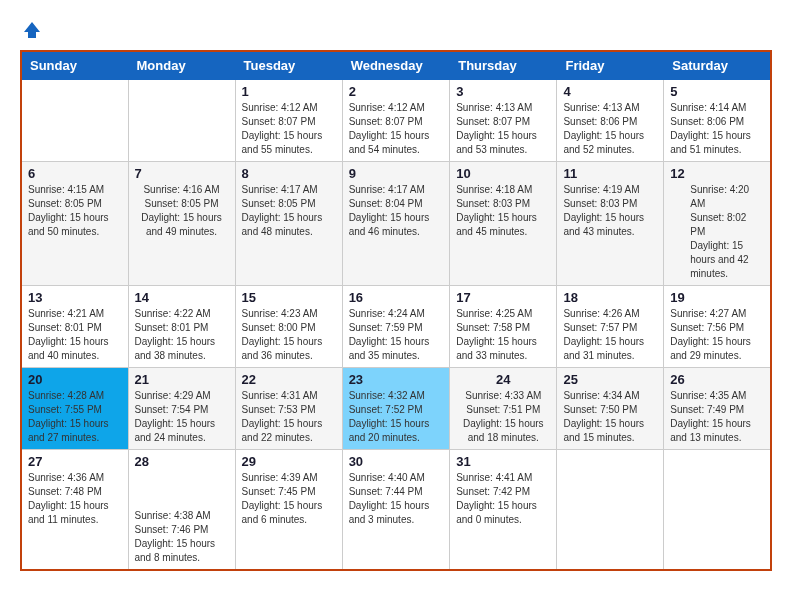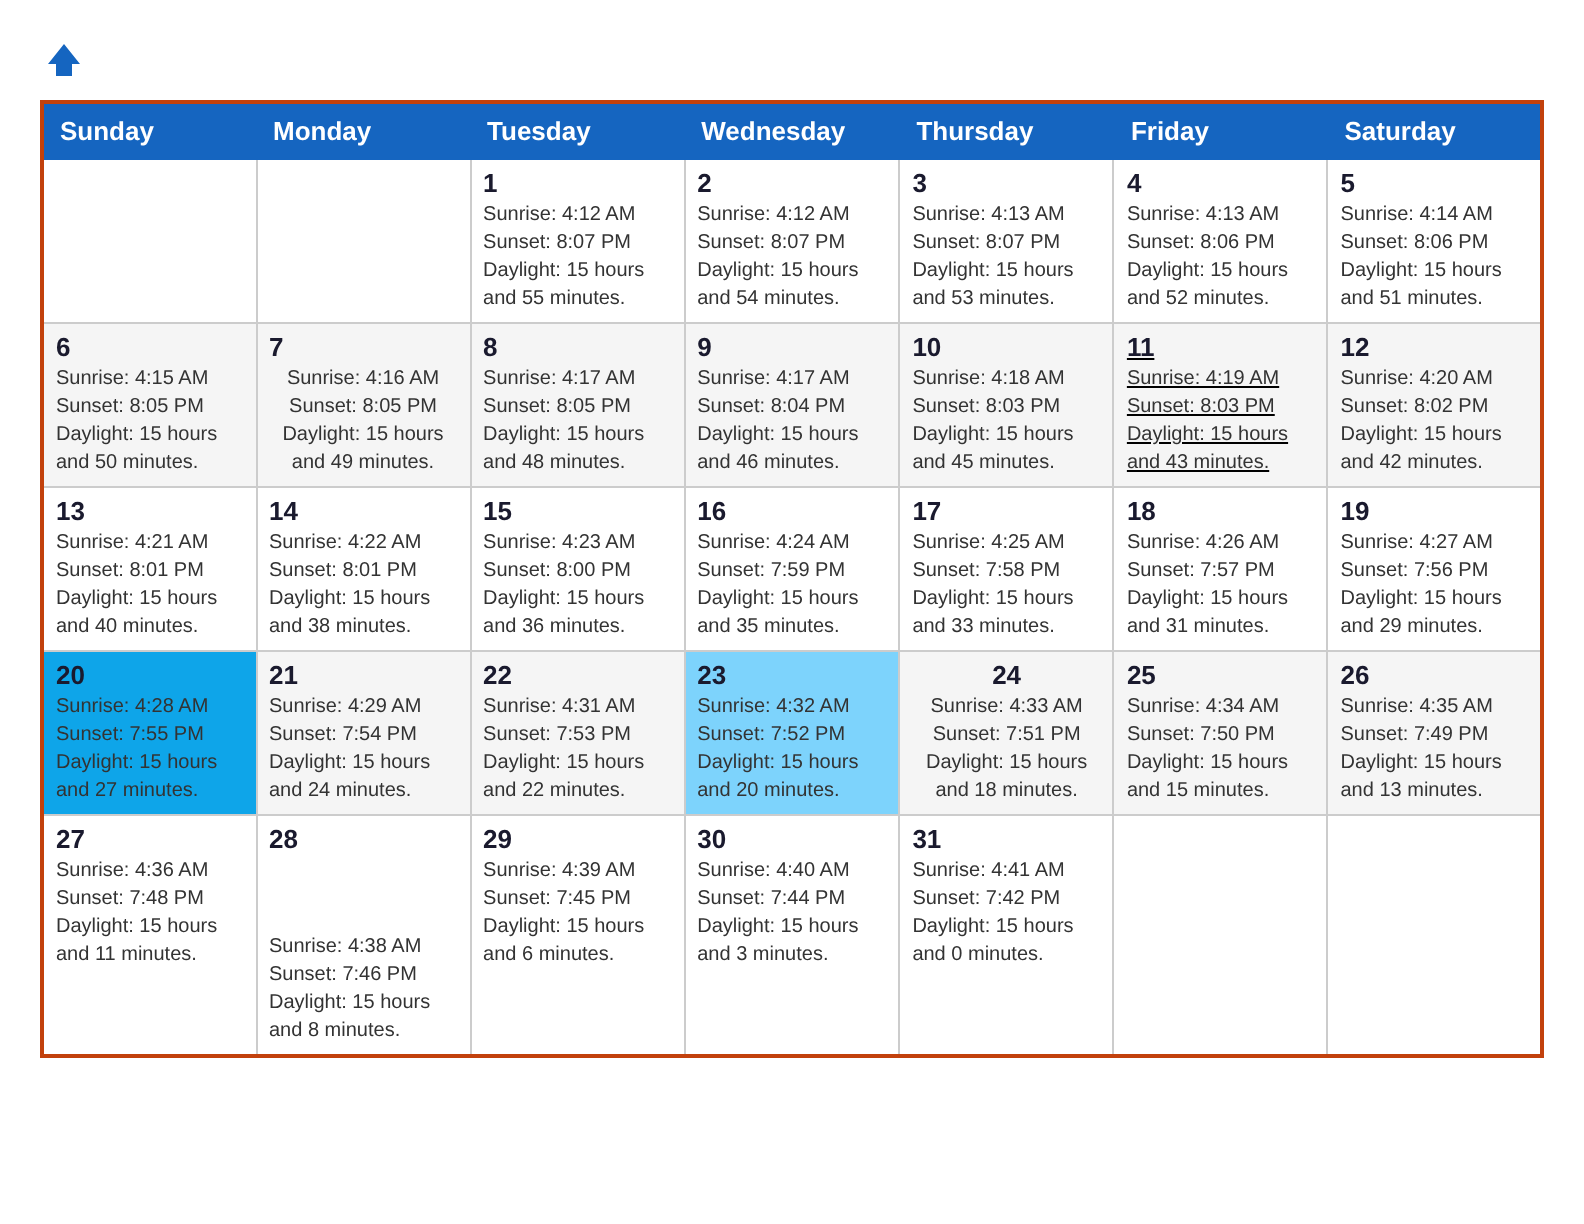--- a/index.html
+++ b/index.html
@@ -185,29 +185,29 @@
           <div class="day-info" style="white-space: pre-line;">Sunrise: 4:17 AM
 Sunset: 8:04 PM
 Daylight: 15 hours and 46 minutes.</div>
         </td>
         <td style="background: rgb(245, 245, 245);">
           <div class="day-number">10</div>
           <div class="day-info" style="white-space: pre-line;">Sunrise: 4:18 AM
 Sunset: 8:03 PM
 Daylight: 15 hours and 45 minutes.</div>
         </td>
-        <td style="background: rgb(245, 245, 245); text-decoration: underline;">
+        <td style="background: rgb(245, 245, 245);">
           <div class="day-number">11</div>
           <div class="day-info" style="white-space: pre-line;">Sunrise: 4:19 AM
 Sunset: 8:03 PM
 Daylight: 15 hours and 43 minutes.</div>
         </td>
         <td style="background: rgb(245, 245, 245);">
           <div class="day-number">12</div>
-          <div class="day-info" style="white-space: pre-line;">Sunrise: 4:20 AM
+          <div class="day-info" style="white-space: pre-line; margin-left: 20px;">Sunrise: 4:20 AM
 Sunset: 8:02 PM
 Daylight: 15 hours and 42 minutes.</div>
         </td>
       </tr>
       <tr>
         <td>
           <div class="day-number">13</div>
           <div class="day-info" style="white-space: pre-line;">Sunrise: 4:21 AM
 Sunset: 8:01 PM
 Daylight: 15 hours and 40 minutes.</div>

